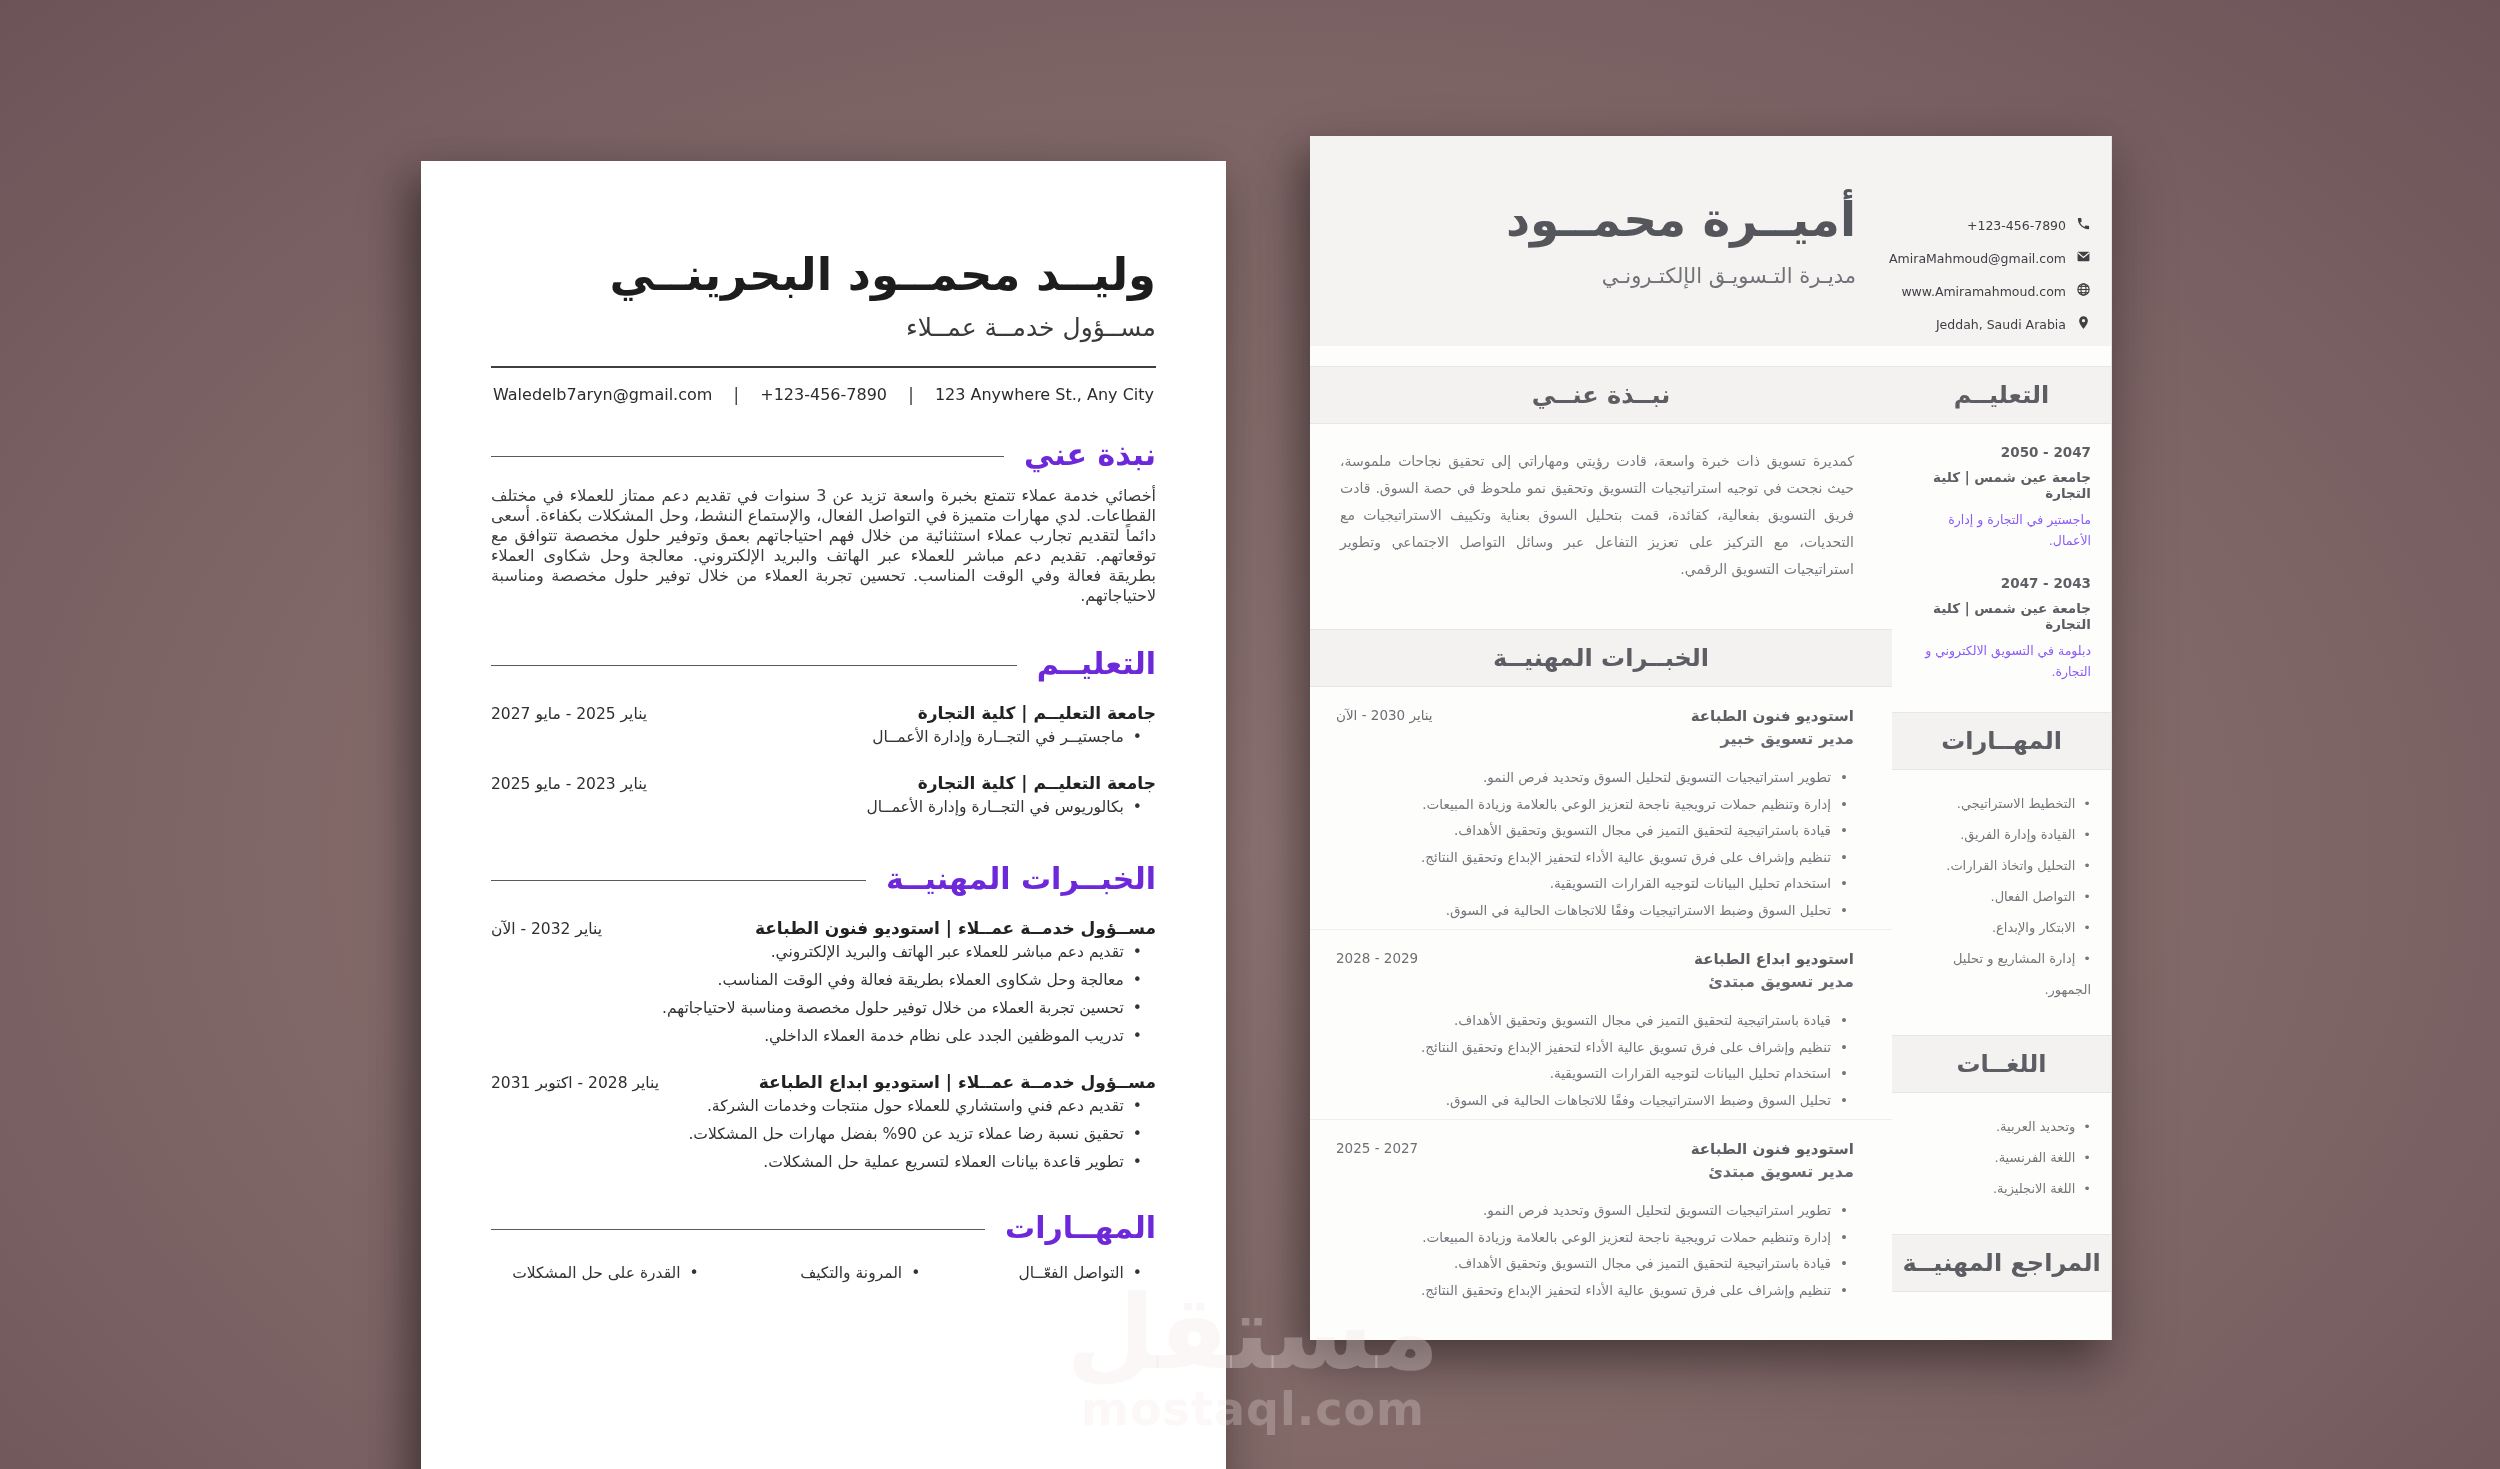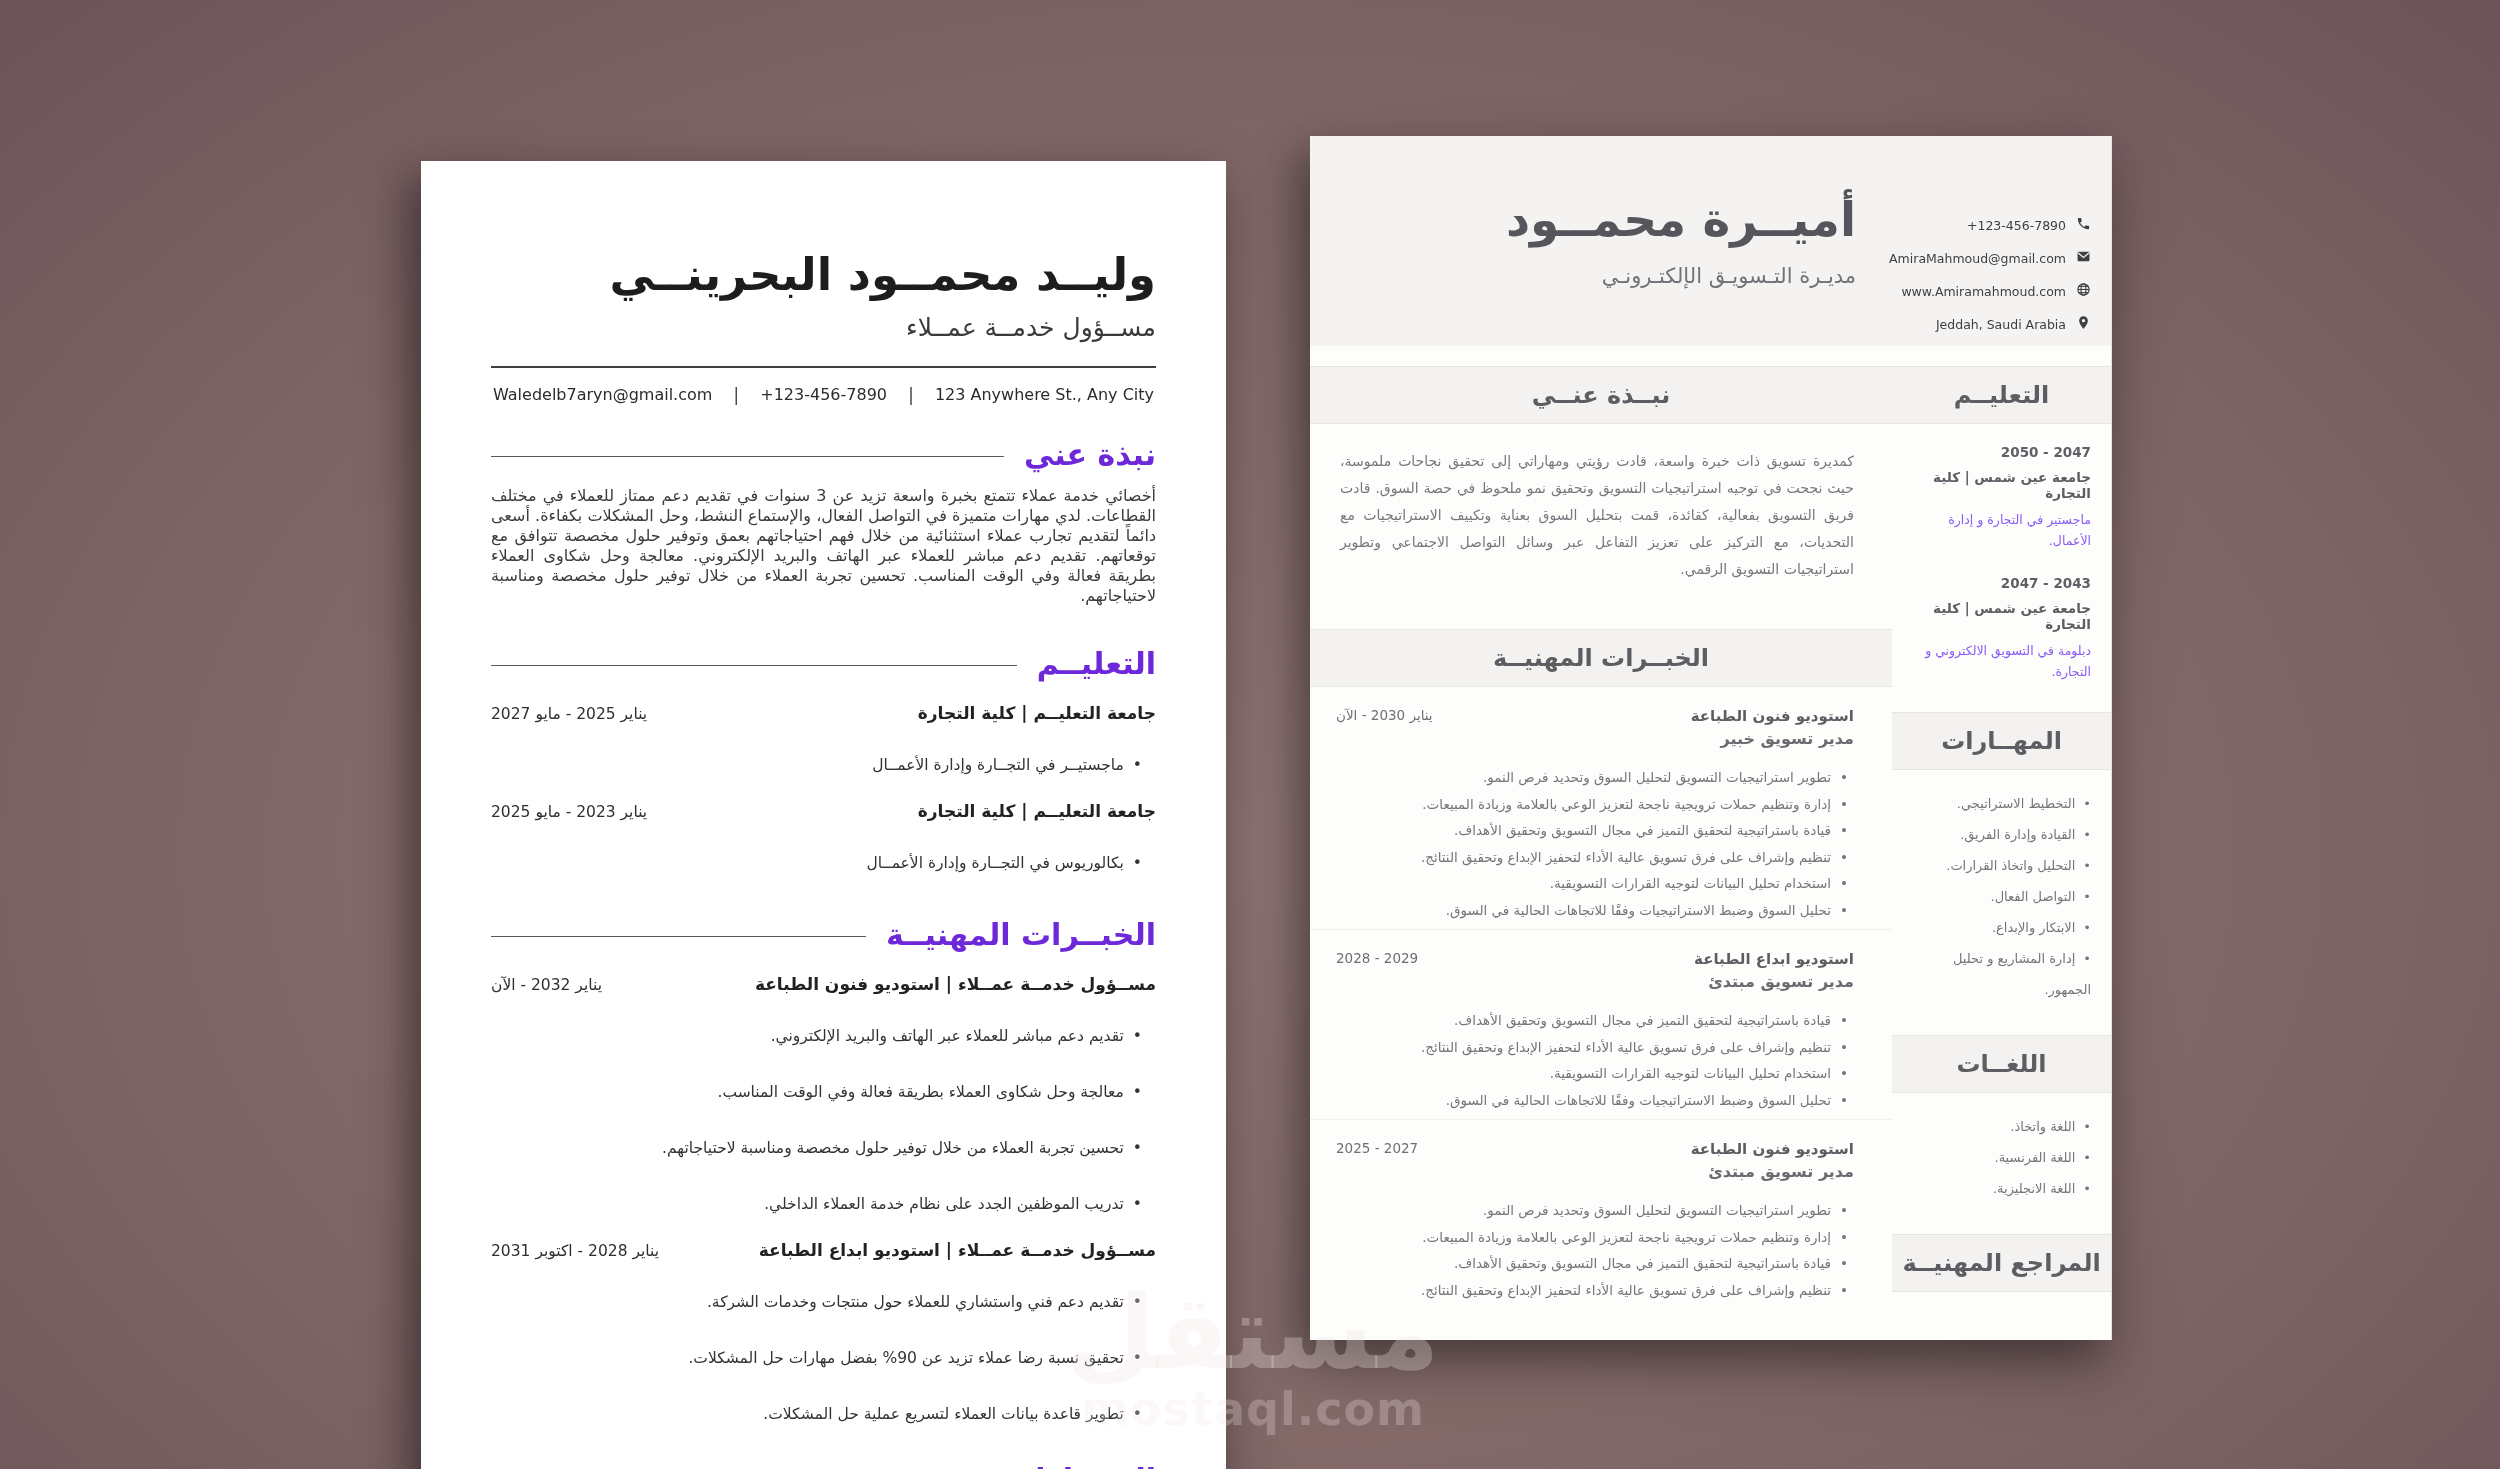--- a/index.html
+++ b/index.html
@@ -25,21 +25,21 @@
     padding:16px 2px 0 2px;font-size:16px;color:#2c2c2c;}
   .l-contact .pipe{color:#4a4a4a;font-size:18px;}
   .l-sec{display:flex;align-items:center;gap:20px;margin-top:32px;}
   .l-sec .h{font-size:30px;font-weight:800;color:#6d28d9;white-space:nowrap;}
   .l-sec .rule{flex:1;border-top:1.6px solid #5a5a5a;margin-top:4px;}
   .l-about{margin-top:14px;font-size:16px;line-height:20px;color:#3c3c3c;text-align:justify;}
   .l-entry{margin-top:22px;}
   .l-entry-head{display:flex;justify-content:space-between;align-items:baseline;}
   .l-entry-title{font-size:17px;font-weight:700;color:#222;}
   .l-entry-date{font-size:15.5px;color:#2f2f2f;white-space:nowrap;}
-  .l-bullet{font-size:15.5px;color:#333;line-height:28px;padding-right:14px;margin-top:28px;}
+  .l-bullet{font-size:15.5px;color:#333;line-height:28px;padding-right:14px;}
   .l-bullet::before{content:"•";margin-left:9px;color:#333;}
   .l-grid{display:grid;grid-template-columns:repeat(3,1fr);row-gap:12px;margin-top:16px;}
   .l-grid .l-bullet{line-height:24px;}
 
   
   .page-right{position:absolute;left:1310px;top:136px;width:802px;height:1204px;background:#fdfdfc;
     box-shadow:-14px 16px 34px rgba(0,0,0,.28), 0 26px 60px rgba(0,0,0,.25);
     display:grid;grid-template-columns:582px 220px;direction:ltr;overflow:hidden;}
   .r-main{direction:rtl;display:flex;flex-direction:column;}
   .r-side{direction:rtl;border-right:1px solid #e6e4e2;display:flex;flex-direction:column;}
@@ -293,21 +293,21 @@
         <div class="r-side-bullet">التواصل الفعال.</div>
         <div class="r-side-bullet">الابتكار والإبداع.</div>
         <div class="r-side-bullet">إدارة المشاريع و تحليل الجمهور.</div>
       </div>
 
       <div class="r-spacer"></div>
       <div class="r-band">
         <span class="h">اللغــات</span>
       </div>
       <div class="r-side-content">
-        <div class="r-side-bullet">اللغة واتخاذ.</div>
+        <div class="r-side-bullet">وتحديد العربية.</div>
         <div class="r-side-bullet">اللغة الفرنسية.</div>
         <div class="r-side-bullet">اللغة الانجليزية.</div>
       </div>
 
       <div class="r-spacer"></div>
       <div class="r-band">
         <span class="h">المراجع المهنيــة</span>
       </div>
       <div class="r-side-content">
         

